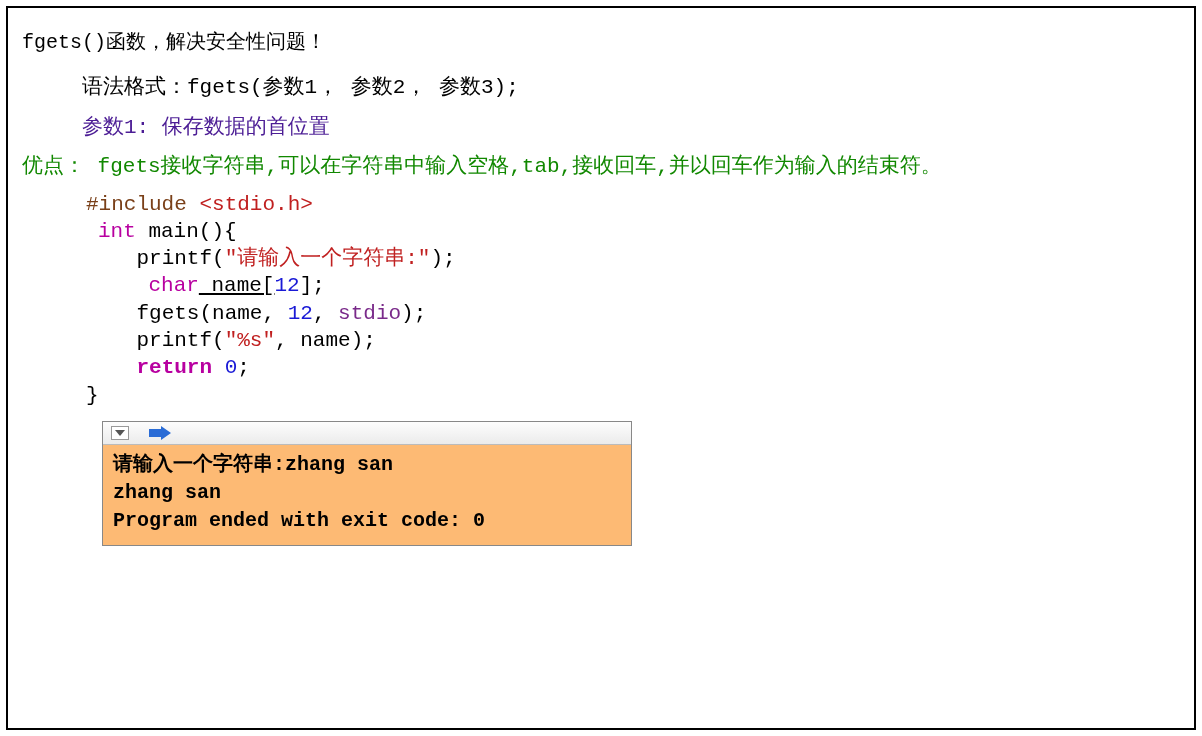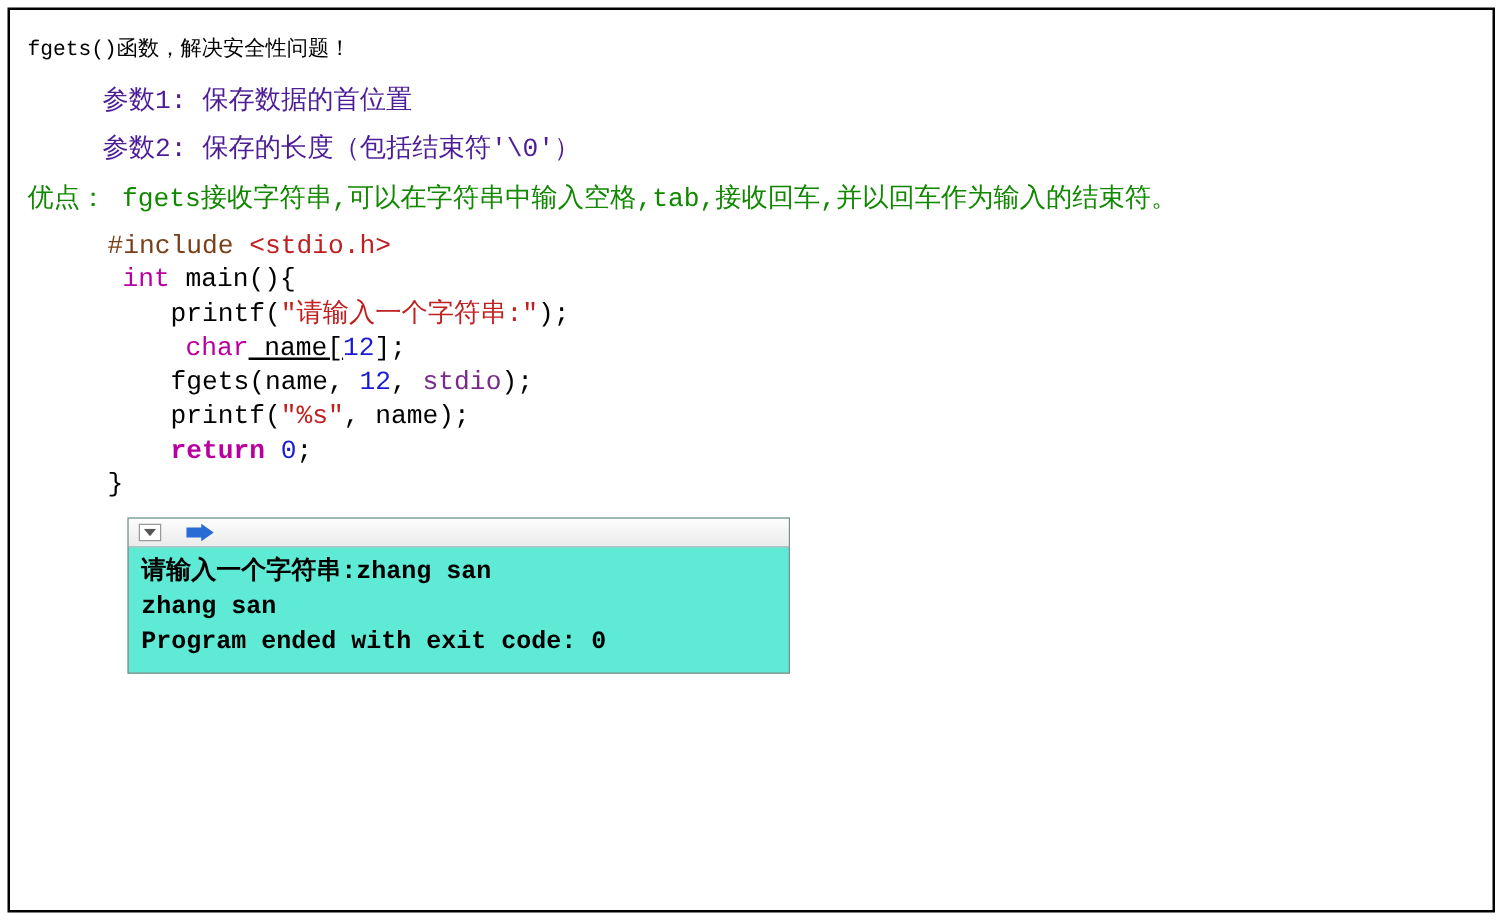--- a/index.html
+++ b/index.html
@@ -49,21 +49,21 @@
   .c-num    { color: #1a1ad6; }
   .c-id     { color: #000; text-decoration: underline; }
   .c-op     { color: #000; }
   .c-kw2    { color: #b800a0; font-weight: bold; }
   .c-builtin{ color: #7a2a8a; }
   .console-wrap {
     margin-left: 80px;
     margin-top: 12px;
     width: 530px;
     border: 1px solid #888;
-    background: #5eead4;
+    background: #fdba74;
   }
   .console-toolbar {
     background: linear-gradient(#fdfdfd, #ebebeb);
     border-bottom: 1px solid #bbb;
     padding: 4px 8px;
     display: flex;
     gap: 20px;
     align-items: center;
   }
   .tb-dd {
@@ -79,35 +79,37 @@
   .console-body {
     padding: 6px 10px 10px 10px;
     font-family: "Menlo", "Consolas", "Courier New", monospace;
     font-size: 20px;
     font-weight: bold;
     line-height: 1.4;
     white-space: pre;
     color: #000;
   }
   .syntax-indent { margin-left: 60px; }
-  .title-line { font-size: 17px; margin: 4px 0 12px 0; }
+  .title-line { font-size: 20px; margin: 4px 0 12px 0; }
 </style>
 </head>
 <body>
 
 <div class="page">
   <div class="doc-box">
 
     <div class="line title-line">
       <span class="mono">fgets()函数，解决安全性问题！</span>
     </div>
 
+    <div class="line syntax-indent">
+      <span class="mono">语法格式：fgets(参数1， 参数2， 参数3);</span>
+    </div>
 
     <div class="line green indent1 mono">参数1:  保存数据的首位置</div>
-    <div class="line green indent1 mono">参数2:  保存的长度（包括结束符'\0'）</div>
 
     <div class="line advantage mono">优点：  fgets接收字符串,可以在字符串中输入空格,tab,接收回车,并以回车作为输入的结束符。</div>
 
     <div class="code-block"><span class="c-pp">#include </span><span class="c-inc">&lt;stdio.h&gt;</span>
 <span class="c-kw">int</span><span class="c-fn"> main(){</span>
     <span class="c-fn">printf</span>(<span class="c-str">"请输入一个字符串:"</span><span class="c-op">);</span>
     <span class="c-kw">char</span><span class="c-id"> name[</span><span class="c-num">12</span><span class="c-op">];</span>
     <span class="c-fn">fgets(name, </span><span class="c-num">12</span><span class="c-op">, </span><span class="c-builtin">stdio</span><span class="c-op">);</span>
     <span class="c-fn">printf(</span><span class="c-str">"%s"</span><span class="c-op">, name);</span>
     <span class="c-kw2">return</span><span> </span><span class="c-num">0</span><span class="c-op">;</span>

